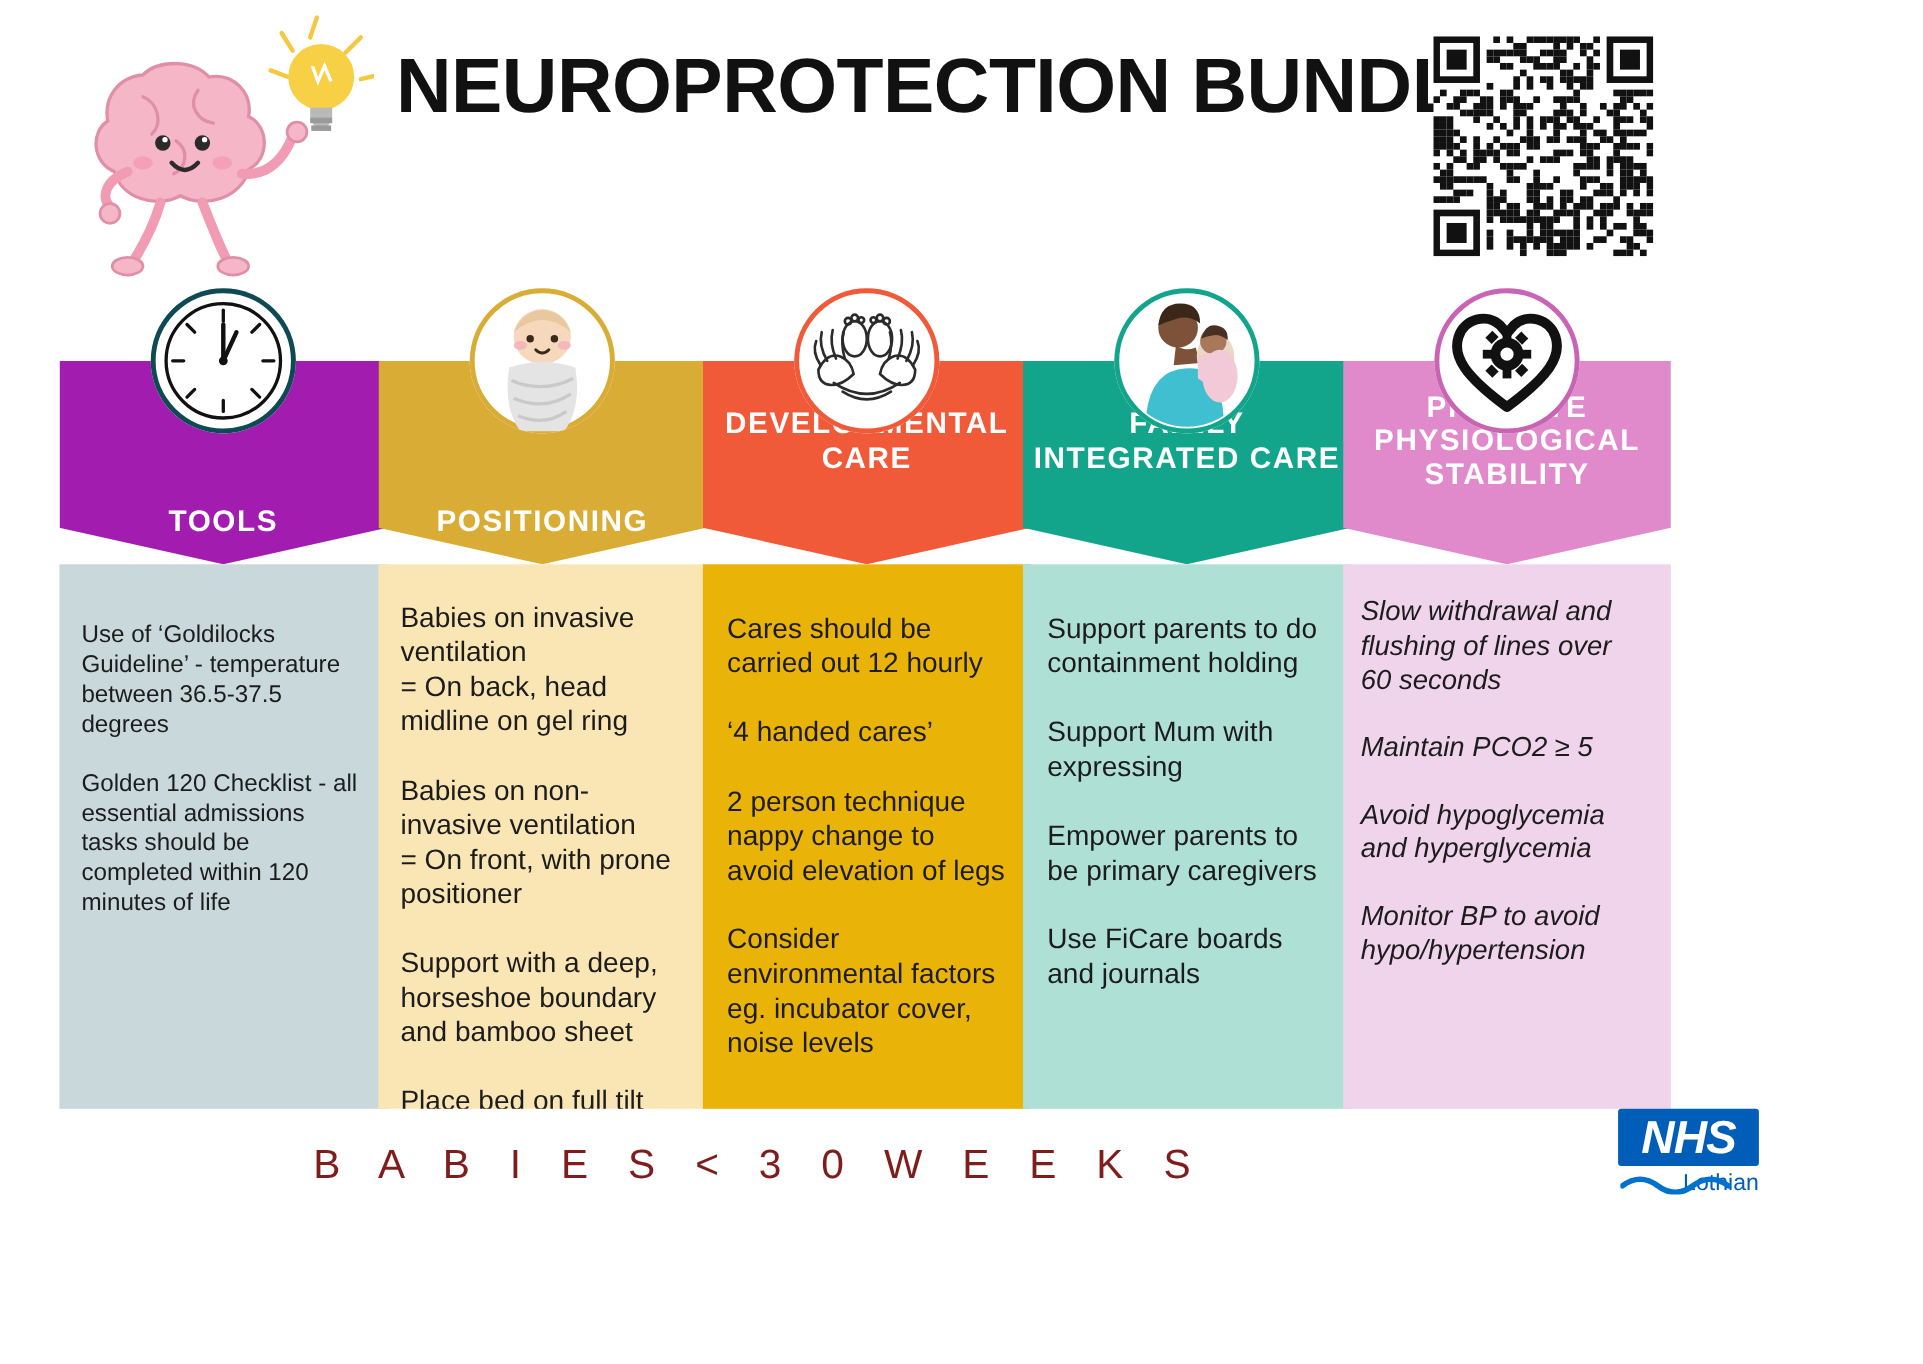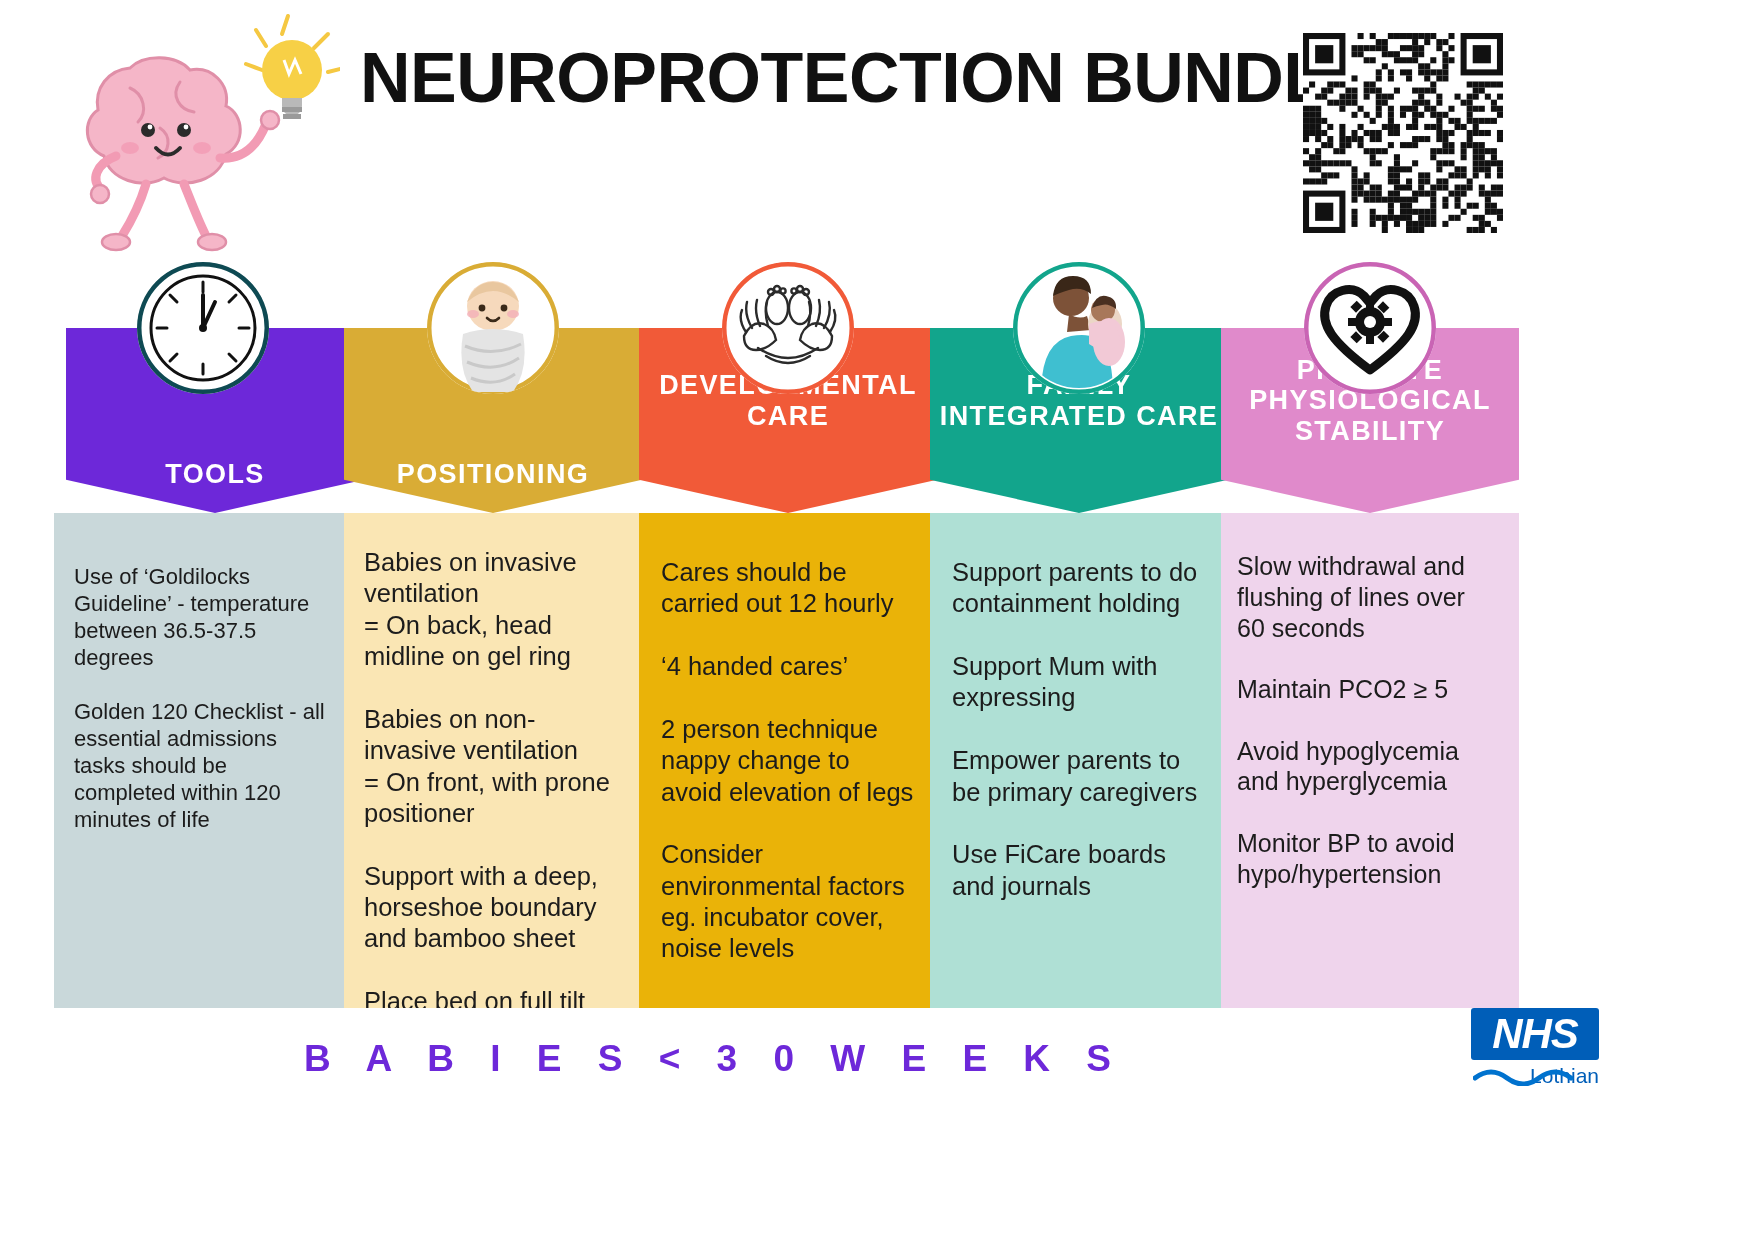--- a/index.html
+++ b/index.html
@@ -67,30 +67,30 @@
   .c1{left:344px;}
   .c2{left:639px;}
   .c3{left:930px;}
   .c4{left:1221px;}
 
   
   .c0 .col-body{padding-top:50px;font-size:22px;}
   .c1 .col-body{padding-top:34px;}
   .c2 .col-body{padding-top:44px;padding-left:22px;}
   .c3 .col-body{padding-top:44px;padding-left:22px;}
-  .c4 .col-body{padding-top:38px;padding-left:16px;font-size:25px;}
+  .c4 .col-body{padding-top:28px;padding-left:16px;font-size:25px;font-style:italic;}
 
   .c2 .col-head, .c3 .col-head, .c4 .col-head{
     align-items:center;padding-bottom:40px;
   }
 
   
   .footer-text{
     position:absolute;left:0;top:1038px;width:1380px;text-align:center;
-    font-size:37px;font-weight:bold;letter-spacing:13px;color:#6d28d9;padding-left:24px;
+    font-size:37px;font-weight:normal;letter-spacing:13px;color:#7f1d1d;
   }
   .nhs-logo{position:absolute;left:1471px;top:1008px;width:200px;height:105px;}
   .nhs-box{
     width:128px;height:52px;background:#005EB8;border-radius:3px;
     display:flex;align-items:center;justify-content:center;
     font-size:42px;font-weight:bold;color:#ffffff;letter-spacing:-1px;
     font-style:italic;
     font-family:"Liberation Sans","DejaVu Sans",sans-serif;
   }
   .nhs-sub{
@@ -599,21 +599,21 @@
         <rect x="0" y="157.57575757575756" width="42.42424242424242" height="42.42424242424242" fill="#111111"></rect>
         <rect x="6.0606060606060606" y="163.63636363636363" width="30.303030303030305" height="30.303030303030305" fill="#ffffff"></rect>
         <rect x="12.121212121212121" y="169.6969696969697" width="18.18181818181818" height="18.18181818181818" fill="#111111"></rect>
       </svg>
   </div>
 </div>
 
 <div class="columns">
 
   <div class="col c0">
-    <div class="col-head" style="background: #6d28d9; margin-left: 12px;">
+    <div class="col-head" style="background: #a21caf;">
       <span>TOOLS</span>
     </div>
     <div class="col-badge">
       <svg viewBox="0 0 132 132" width="132" height="132">
         <circle cx="66" cy="66" r="64" fill="#ffffff" stroke="#0E4A53" stroke-width="5"></circle>
         <circle cx="66" cy="66" r="52" fill="#ffffff" stroke="#111" stroke-width="3"></circle>
         <g stroke="#111" stroke-width="3" stroke-linecap="round">
           <line x1="66" y1="20" x2="66" y2="30"></line>
           <line x1="66" y1="102" x2="66" y2="112"></line>
           <line x1="20" y1="66" x2="30" y2="66"></line>

